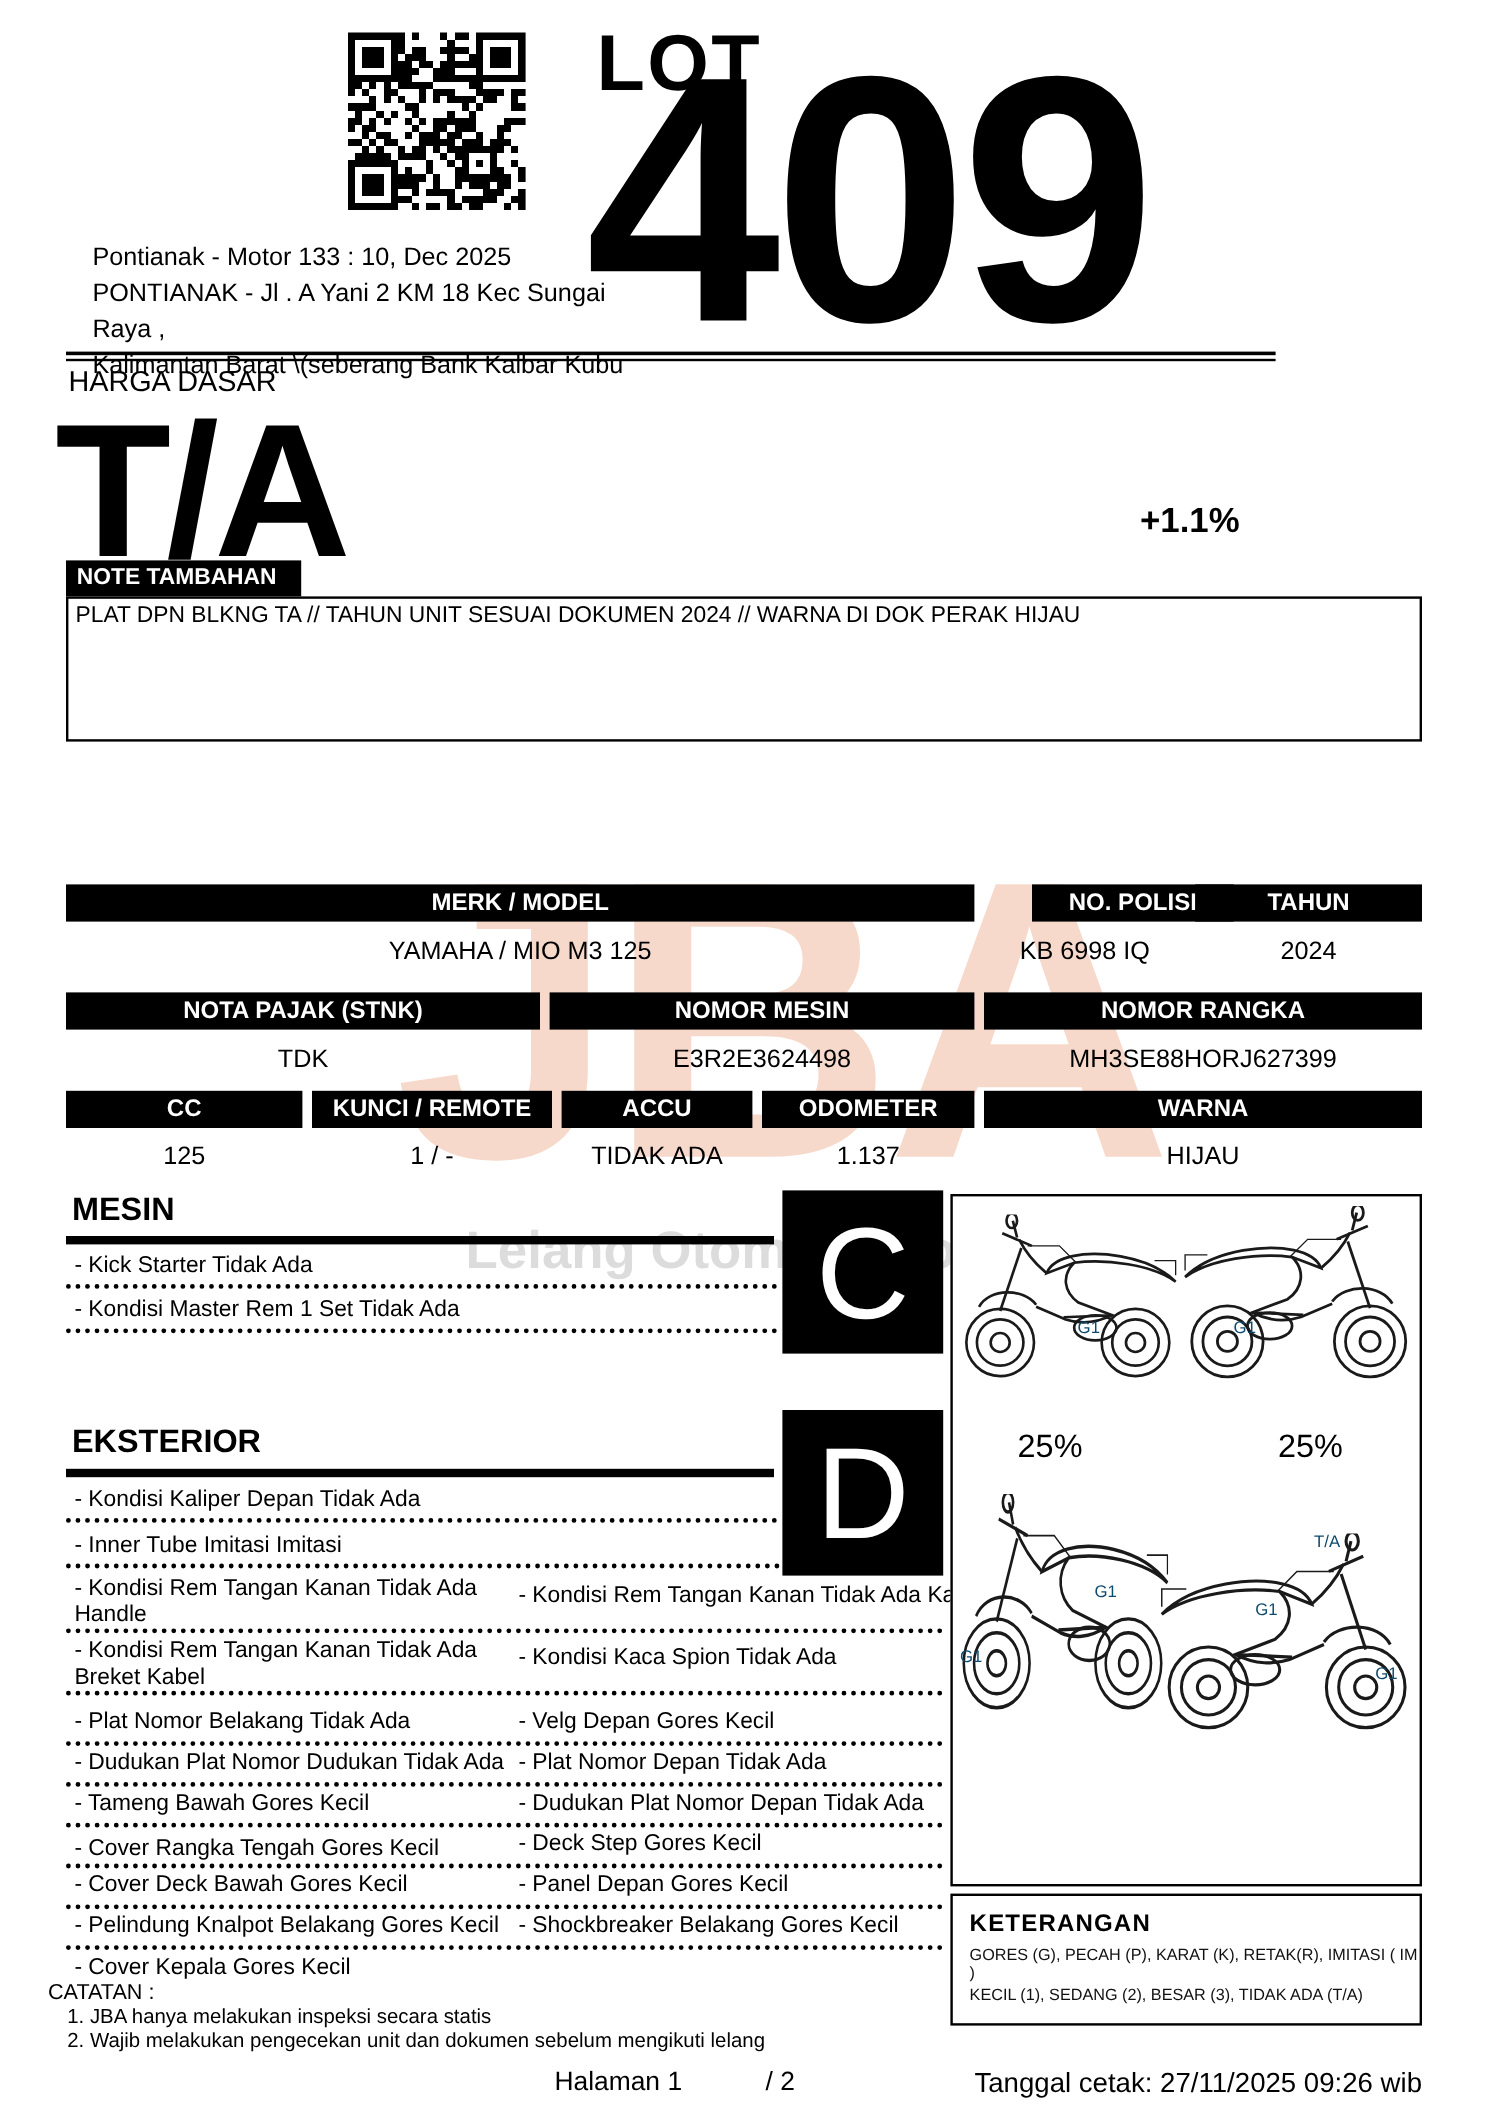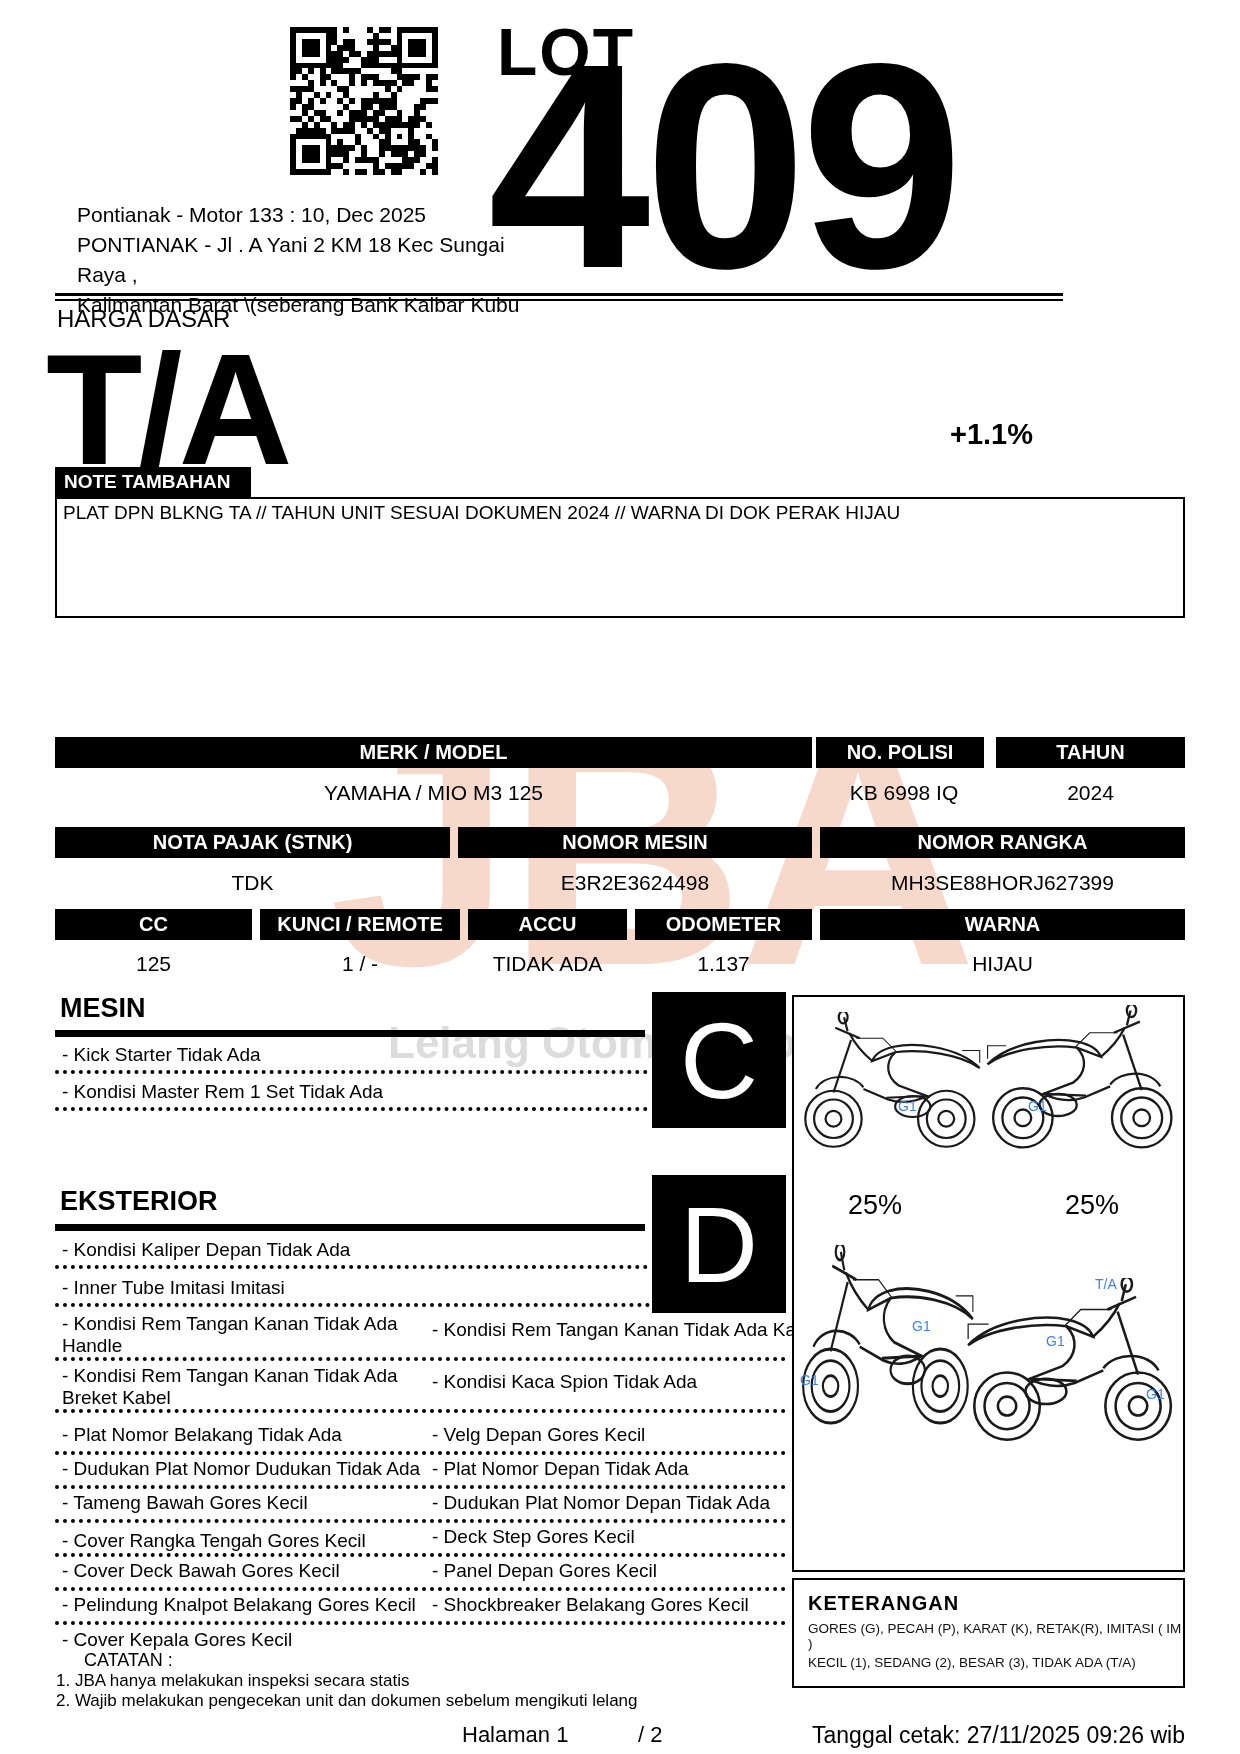--- a/index.html
+++ b/index.html
@@ -24,23 +24,23 @@
   .secline{background:#000;height:7px;}
   .item{font-size:19px;line-height:22px;}
   .xr{white-space:nowrap;}
   .dot{border-bottom:4px dotted #000;}
   .grade{background:#000;color:#fff;display:flex;align-items:center;justify-content:center;
          font-size:108px;font-weight:400;}
   .diagbox{border:2px solid #000;background:#fff;}
   .ketbox{border:2px solid #000;}
   .ket-title{font-size:20px;font-weight:bold;letter-spacing:1px;}
   .ket-line{font-size:13.5px;color:#111;}
-  .dlabel{font-size:14px;color:#3b82f6;}
+  .dlabel{font-size:14px;color:#0c4a6e;}
   .tire{font-size:27px;}
-  .cat-title{font-size:18px;margin-left:44px;}
+  .cat-title{font-size:18px;}
   .cat-item{font-size:17px;line-height:20px;}
   .foot{font-size:22px;}
   .print-date{font-size:23px;text-align:right;}
   svg.moto{position:absolute;}
 </style>
 </head>
 <body>
 
 <div class="abs wm-logo" style="left:300px;top:660px;width:700px;text-align:center;">JBA</div>
 <div class="abs wm-tag" style="left:388px;top:1018px;">Lelang Otomotif No.1</div>
@@ -294,21 +294,21 @@
 <div class="abs harga-label" style="left:57px;top:305px;">HARGA DASAR</div>
 <div class="abs harga-value" style="left:46px;top:330px;">T/A</div>
 <div class="abs pct" style="left:950px;top:418px;">+1.1%</div>
 
 <div class="abs note-tab" style="left:55px;top:467px;width:187px;height:30px;">NOTE TAMBAHAN</div>
 <div class="abs note-box" style="left:55px;top:497px;width:1126px;height:117px;">
   <div class="note-text" style="padding:3px 6px;">PLAT DPN BLKNG TA // TAHUN UNIT SESUAI DOKUMEN 2024 // WARNA DI DOK PERAK HIJAU</div>
 </div>
 
 <div class="abs hdrbar" style="left:55px;top:737px;width:757px;height:31px;">MERK / MODEL</div>
-<div class="abs hdrbar" style="left:816px;top:737px;width:168px;height:31px;text-align:right;">NO. POLISI</div>
+<div class="abs hdrbar" style="left:860px;top:737px;width:168px;height:31px;text-align:right;">NO. POLISI</div>
 <div class="abs hdrbar" style="left:996px;top:737px;width:189px;height:31px;">TAHUN</div>
 
 <div class="abs val" style="left:55px;top:781px;width:757px;">YAMAHA / MIO M3 125</div>
 <div class="abs val" style="left:820px;top:781px;width:168px;">KB 6998 IQ</div>
 <div class="abs val" style="left:996px;top:781px;width:189px;">2024</div>
 
 <div class="abs hdrbar" style="left:55px;top:827px;width:395px;height:31px;">NOTA PAJAK (STNK)</div>
 <div class="abs hdrbar" style="left:458px;top:827px;width:354px;height:31px;">NOMOR MESIN</div>
 <div class="abs hdrbar" style="left:820px;top:827px;width:365px;height:31px;">NOMOR RANGKA</div>
 

